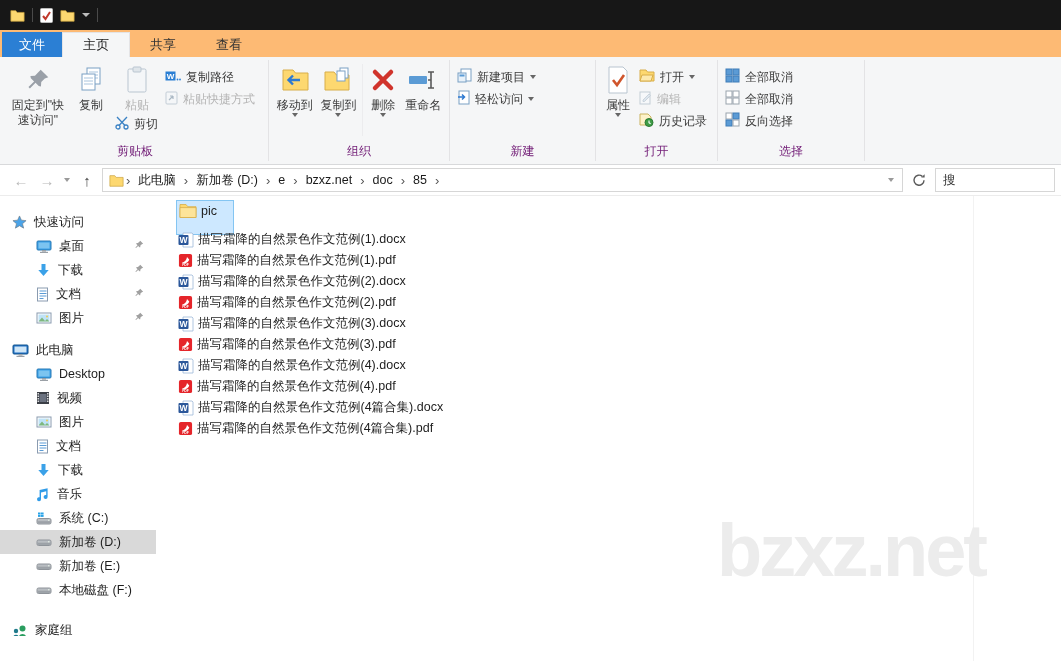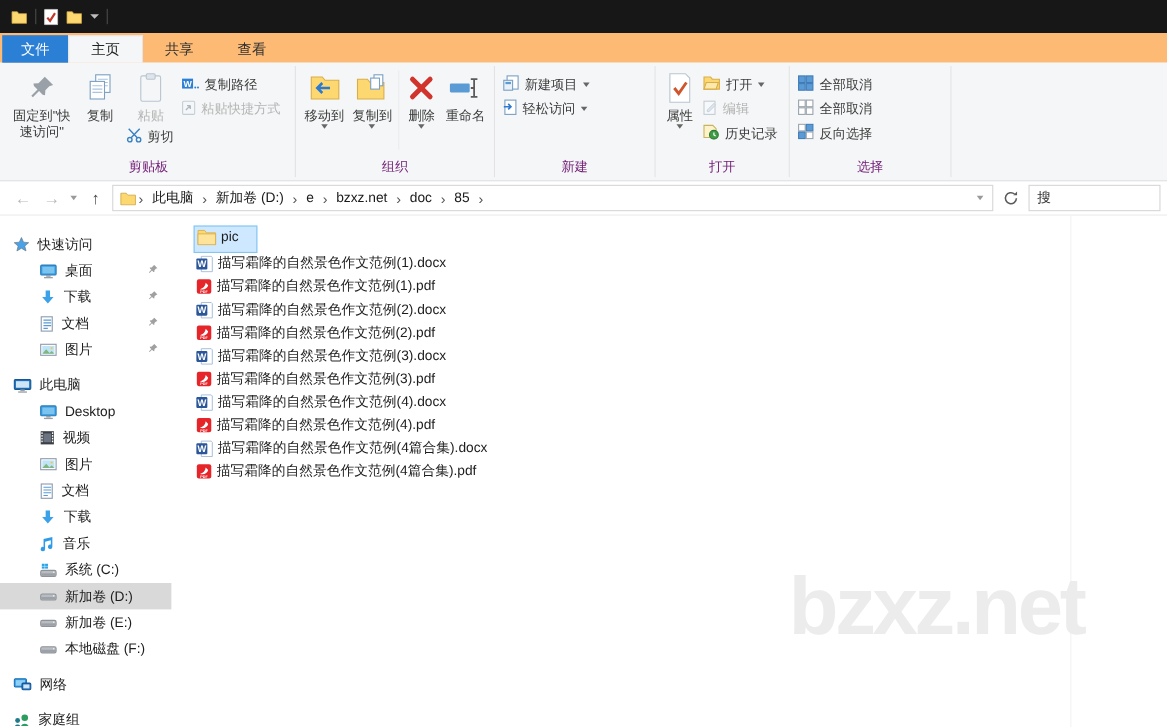--- a/index.html
+++ b/index.html
@@ -50,21 +50,21 @@
   .srow { height:24px; display:flex; align-items:center; gap:7px; font-size:12.5px; color:#1d1d1d; white-space:nowrap; }
   .lv0 { padding-left:12px; }
   .lv1 { padding-left:36px; }
   .srow.sel { background:#d9d9d9; }
   .sgap { height:8px; }
   .pin { margin-left:auto; margin-right:12px; }
 
   .filepane { flex:1; position:relative; padding-top:10px; }
   .frow { height:21px; display:flex; align-items:center; padding-left:22px; gap:4px; font-size:12.5px; color:#1d1d1d; }
   .frow-folder { height:23px; }
-  .selbox { display:inline-flex; align-items:flex-start; gap:4px; background:#cde8ff; border:1px solid #84c5f2; padding:2px 16px 6px 2px; }
+  .selbox { display:inline-flex; align-items:center; gap:4px; background:#cde8ff; border:1px solid #84c5f2; padding:2px 16px 16px 2px; }
   .watermark { position:absolute; top:312px; right:76px; font-size:74px; font-weight:bold; color:#ececec; letter-spacing:-3px; pointer-events:none; }
   .vline { position:absolute; left:817px; top:0; bottom:0; width:1px; background:#f2f2f2; }
 </style>
 </head>
 <body>
 
 <div class="titlebar">
   <span class="qat-btn">
     <svg width="15" height="13" viewBox="0 0 17 14">
         <path d="M1 1.5h5.5l1.6 2H16v10H1z" fill="#fdd870" stroke="#c9a23f" stroke-width="0.8"></path>
@@ -545,31 +545,20 @@
         <svg width="16" height="15" viewBox="0 0 16 15">
             <rect x="1" y="5" width="14" height="5.5" rx="1.5" fill="#b9bdc2" stroke="#8e9399"></rect>
             <rect x="1.6" y="7.7" width="12.8" height="2.2" fill="#9ca1a7"></rect>
             <circle cx="12.8" cy="6.7" r="0.7" fill="#e8f6e8"></circle>
           </svg>
       </span>
       <span>本地磁盘 (F:)</span>
     </div>
     <div class="sgap"></div>
 
-    <div class="srow lv0">
-      <span style="display:flex">
-        <svg width="17" height="14" viewBox="0 0 17 14">
-            <rect x="1" y="2" width="11" height="7.5" rx="1" fill="#2f9be8" stroke="#1f6fae"></rect>
-            <rect x="2.3" y="3.3" width="8.4" height="5" fill="#8fd0f5"></rect>
-            <rect x="8" y="6" width="8" height="6" rx="1" fill="#1e6fc4" stroke="#15578f"></rect>
-            <rect x="9.2" y="7.2" width="5.6" height="3.6" fill="#cfe6f7"></rect>
-          </svg>
-      </span>
-      <span>网络</span>
-    </div>
     <div class="sgap"></div>
 
     <div class="srow lv0">
       <span style="display:flex">
         <svg width="16" height="14" viewBox="0 0 16 14">
             <circle cx="4" cy="8" r="2.2" fill="#1f7a8c"></circle>
             <circle cx="10.5" cy="5.5" r="3" fill="#2a9d5f"></circle>
             <path d="M7 13a4 4 0 0 1 7 0z" fill="#2a9d5f"></path>
             <path d="M1.5 13a3 3 0 0 1 5 0z" fill="#1f7a8c"></path>
           </svg>

